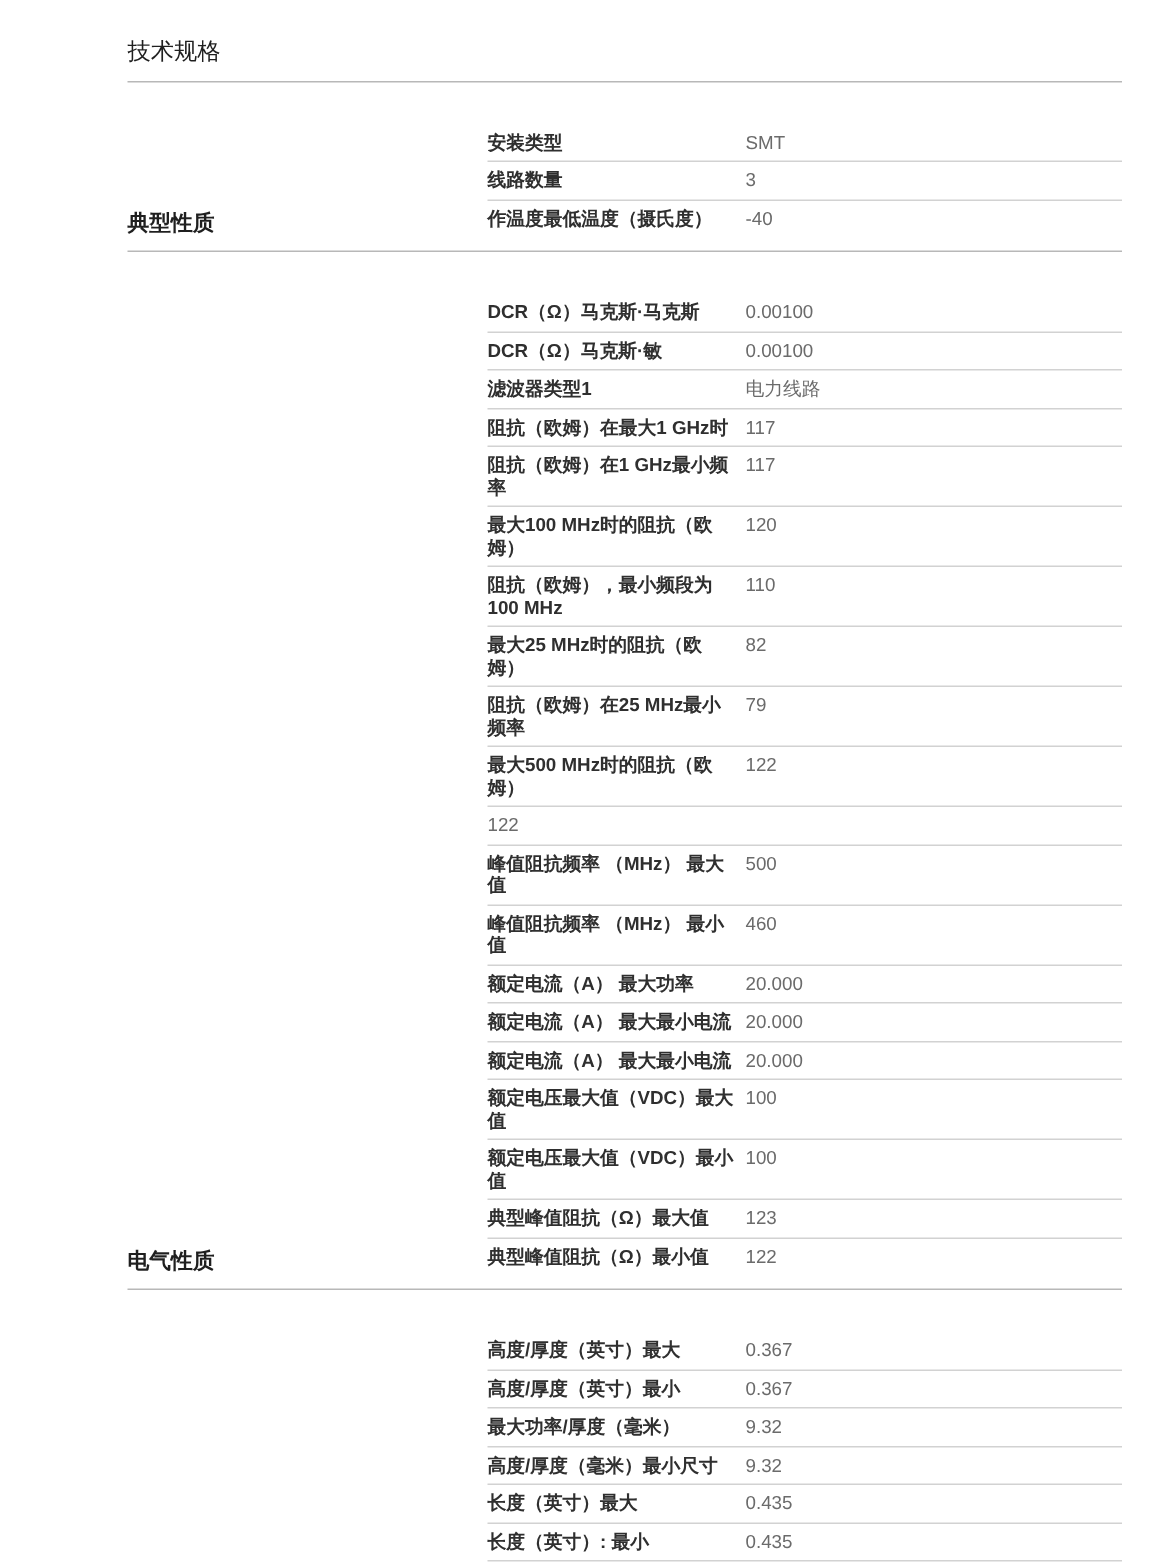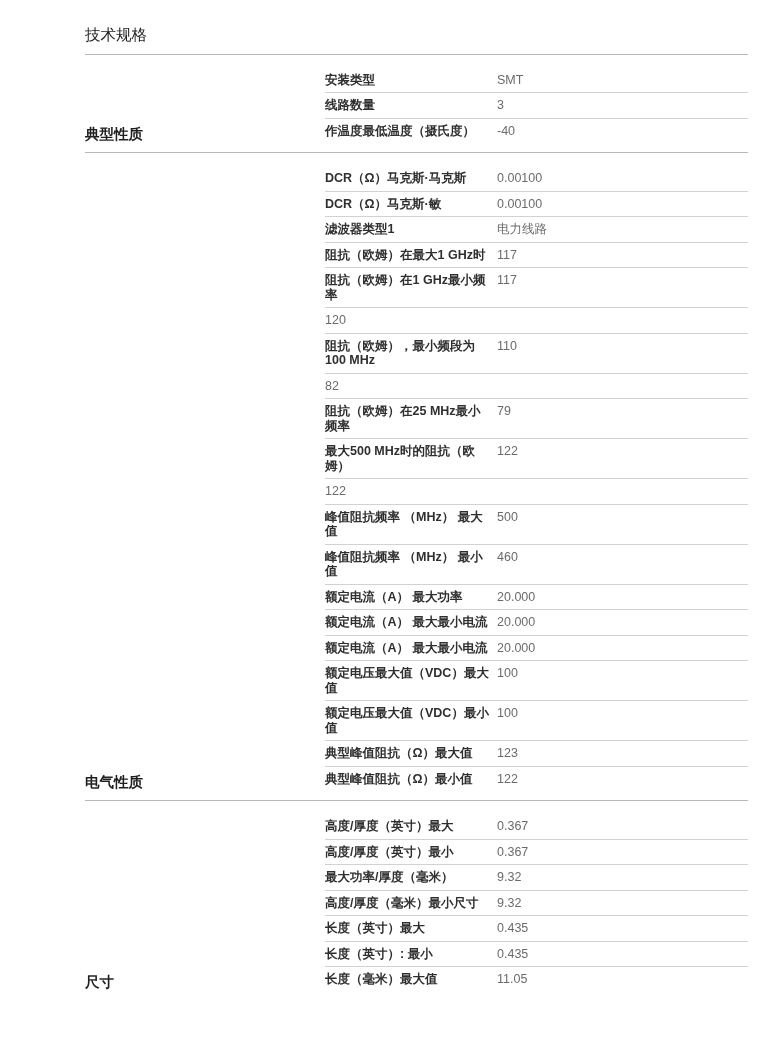--- a/index.html
+++ b/index.html
@@ -47,20 +47,21 @@
     flex-shrink:0;
     margin:0;
     padding-top:3px;
     font-size:14.5px;
     font-weight:bold;
     color:var(--c-heading);
     line-height:1.2;
   }
   .spec-table{
     flex:1;
+    margin-top:15px;
   }
   .spec-row{
     display:flex;
     align-items:flex-start;
     padding:5px 0;
     border-bottom:1px solid var(--c-row-line);
   }
   .spec-row:last-child{border-bottom:none;}
   .spec-label{
     width:172px;
@@ -119,27 +120,29 @@
           </div>
           <div class="spec-row">
             <div class="spec-label">阻抗（欧姆）在最大1 GHz时</div>
             <div class="spec-value">117</div>
           </div>
           <div class="spec-row">
             <div class="spec-label">阻抗（欧姆）在1 GHz最小频率</div>
             <div class="spec-value">117</div>
           </div>
           <div class="spec-row">
+            <div class="spec-label">最大100 MHz时的阻抗（欧姆）</div>
             <div class="spec-value">120</div>
           </div>
           <div class="spec-row">
             <div class="spec-label">阻抗（欧姆），最小频段为100 MHz</div>
             <div class="spec-value">110</div>
           </div>
           <div class="spec-row">
+            <div class="spec-label">最大25 MHz时的阻抗（欧姆）</div>
             <div class="spec-value">82</div>
           </div>
           <div class="spec-row">
             <div class="spec-label">阻抗（欧姆）在25 MHz最小频率</div>
             <div class="spec-value">79</div>
           </div>
           <div class="spec-row">
             <div class="spec-label">最大500 MHz时的阻抗（欧姆）</div>
             <div class="spec-value">122</div>
           </div>

